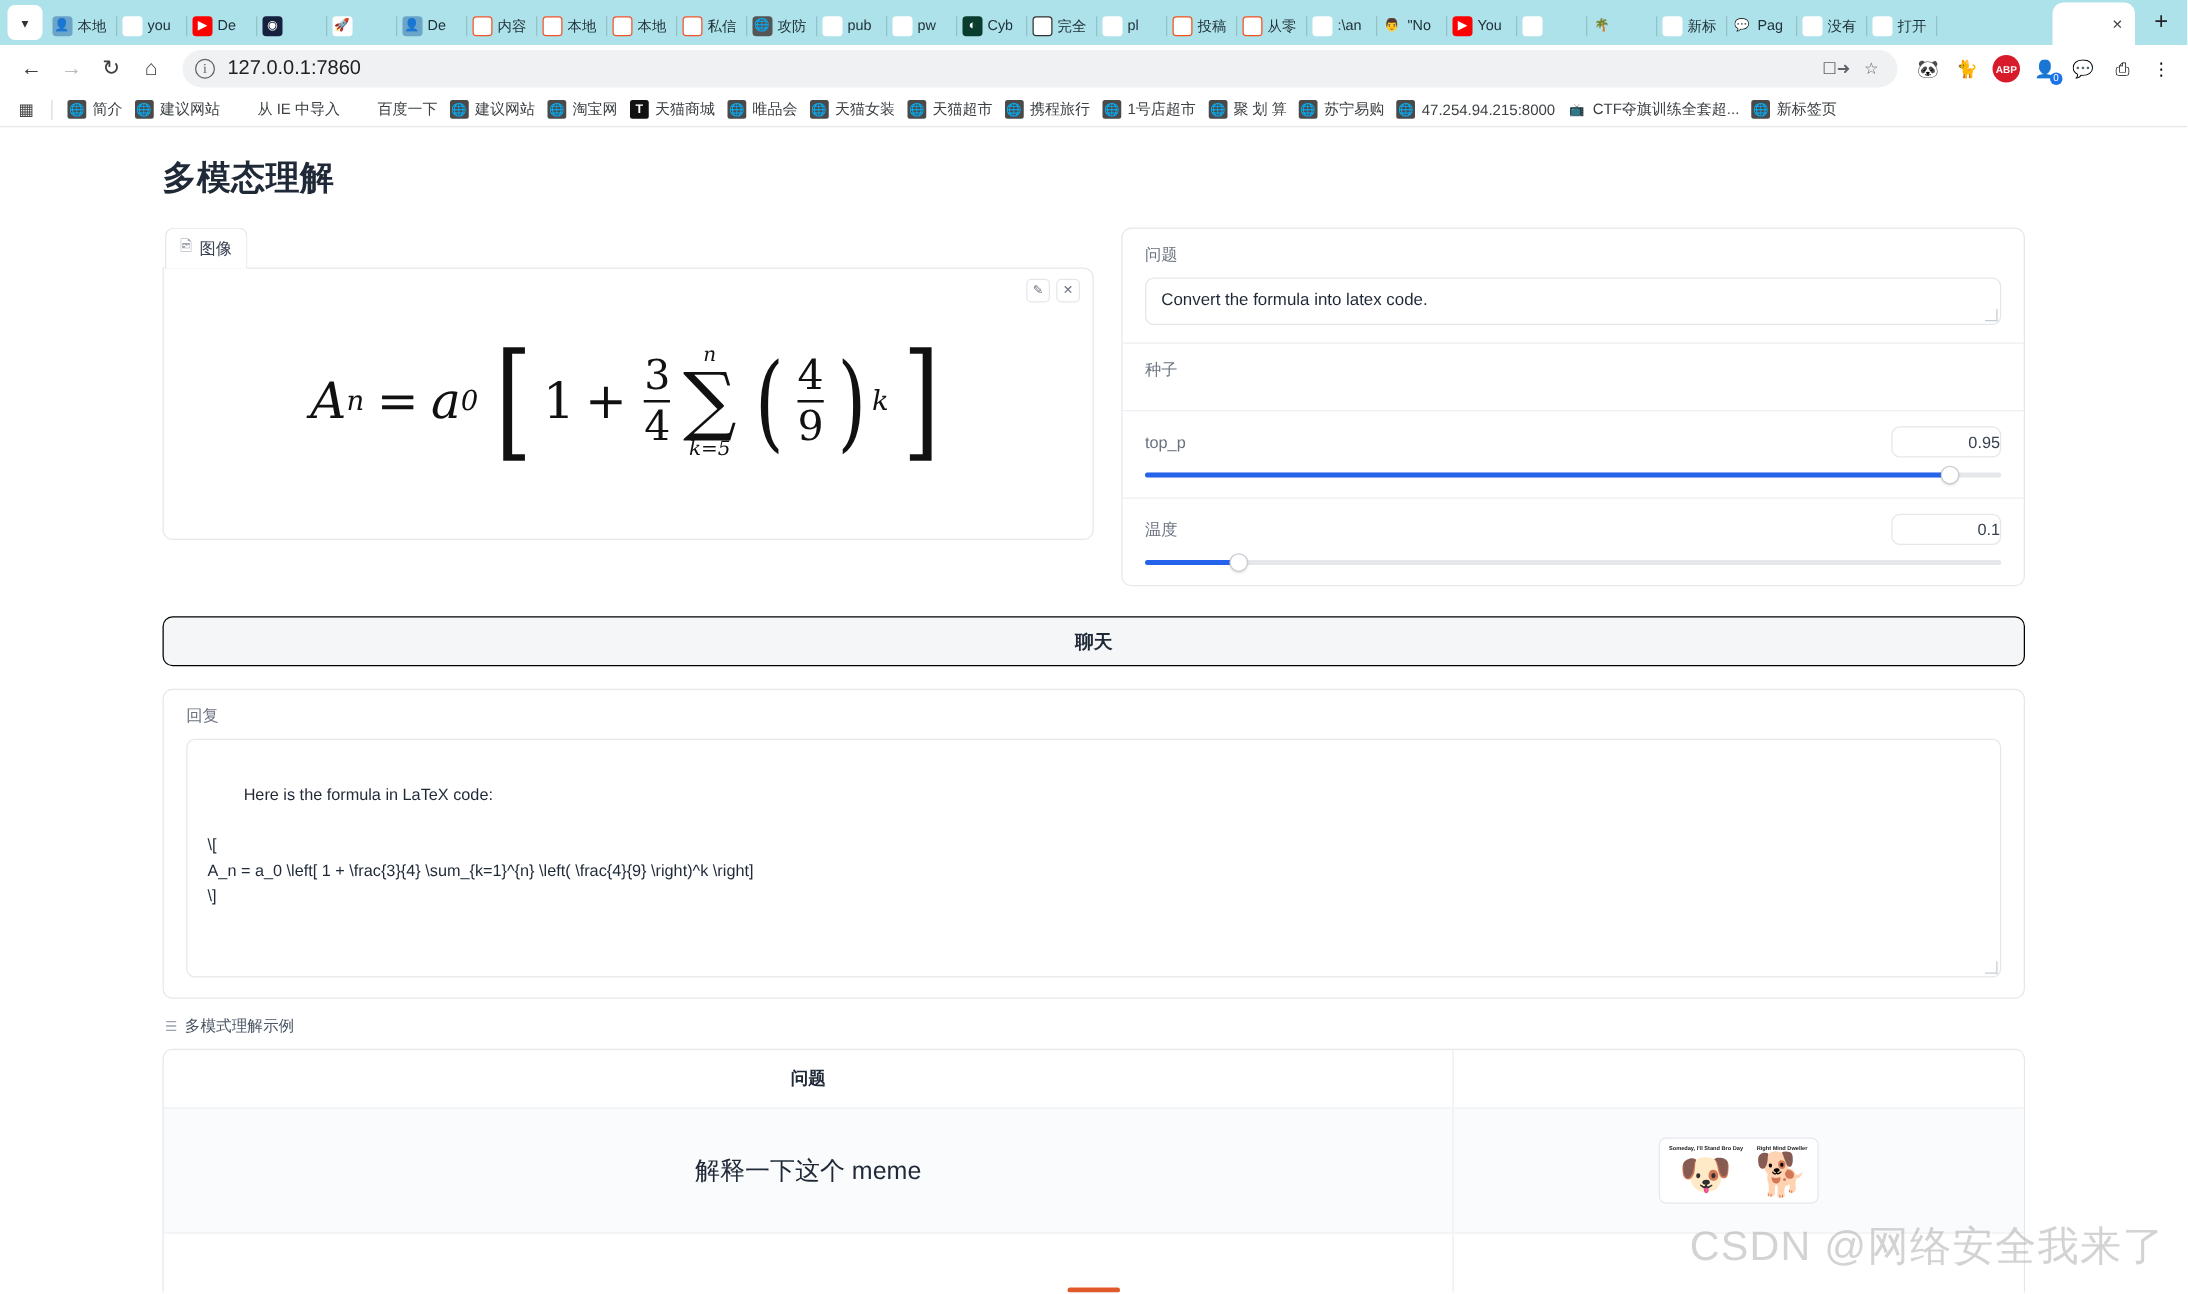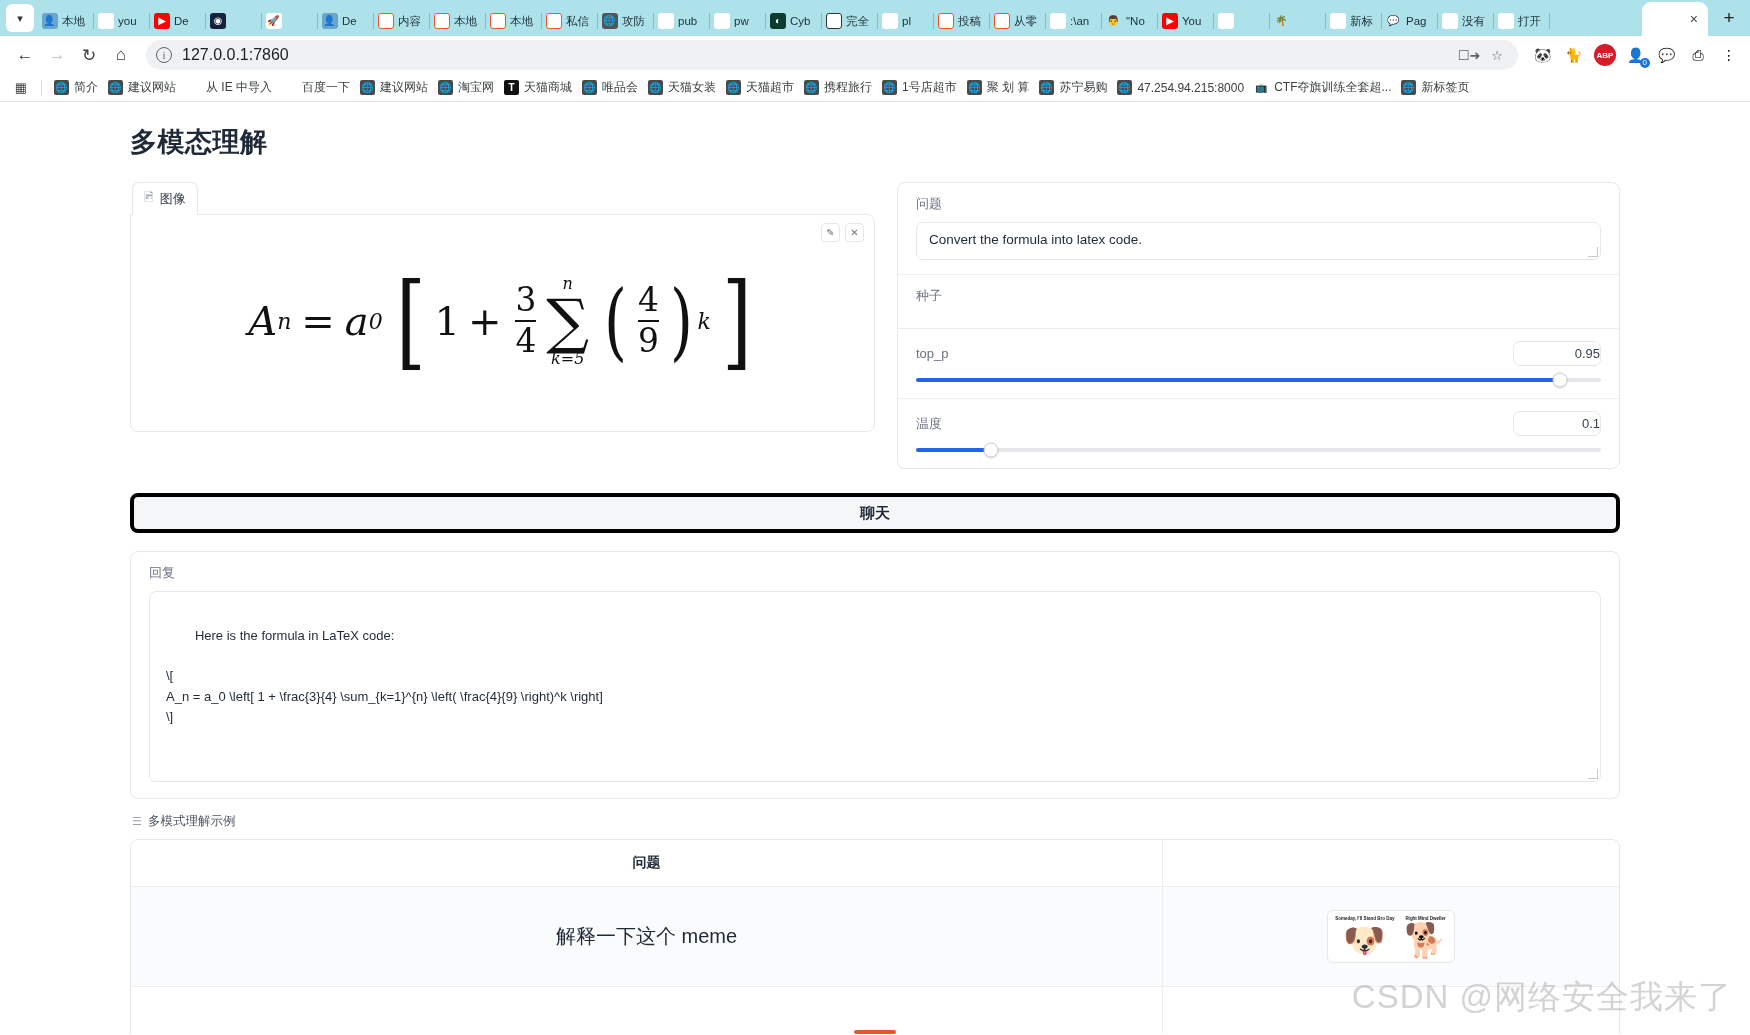--- a/index.html
+++ b/index.html
@@ -326,21 +326,21 @@
   .track .thumb {
     position:absolute; top:50%; width:15px; height:15px;
     background:#fff; border:1.5px solid #c9ccd1; border-radius:50%;
     transform: translate(-50%,-50%);
     box-shadow: 0 1px 2px rgba(0,0,0,.12);
   }
 
   .chat-btn {
     margin: 24px 0 18px 0;
     height: 40px;
-    border: 4px solid #000000;
+    border: 1px solid #000000;
     border-radius: 8px;
     background: #f5f6f8;
     display: flex; align-items: center; justify-content: center;
     font-size: 15px; color: #1f2937; font-weight: 600;
   }
 
   .reply-panel {
     border: 1px solid #e5e7eb;
     border-radius: 8px;
     background: #fff;

